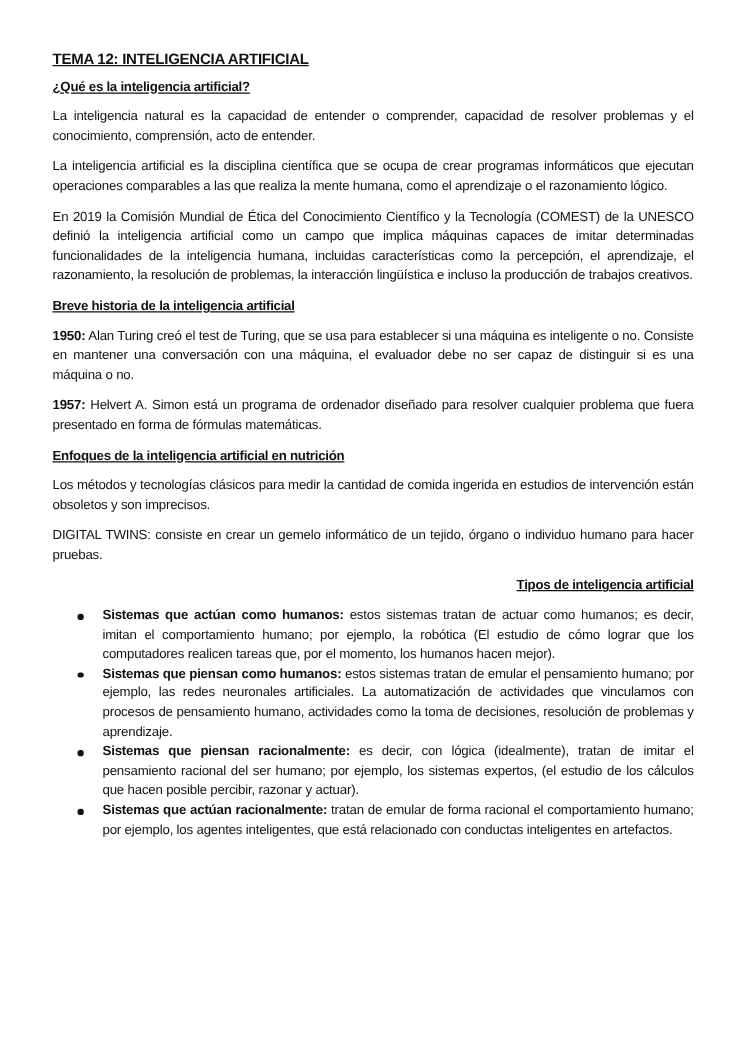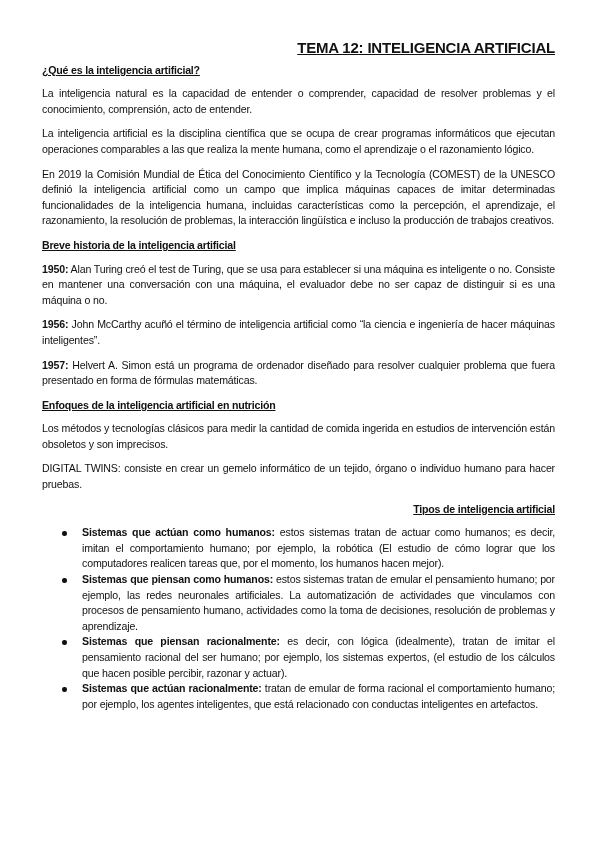--- a/index.html
+++ b/index.html
@@ -4,22 +4,22 @@
 <style>
   html, body { margin:0; padding:0; background:#ffffff; }
   body { width:600px; height:848px; overflow:hidden; position:relative; }
   .page {
     position:absolute; left:42px; top:40px; width:513px;
     font-family:"Liberation Sans", sans-serif;
     font-size:10.6px; line-height:15.6px; color:#111;
     letter-spacing:-0.15px;
   }
   .title {
-    text-align:right; font-weight:bold; text-decoration:underline;
-    font-size:15px; margin:0 0 7px 0; letter-spacing:-0.2px;
+    text-align:left; font-weight:bold; text-decoration:underline;
+    font-size:12px; margin:0 0 7px 0; letter-spacing:-0.2px;
   }
   .h2 {
     font-weight:bold; text-decoration:underline; margin:0 0 8px 0;
     letter-spacing:-0.2px;
   }
   .h2.indent { padding-left:3px;text-align:right; }
   .p { margin:0 0 9px 0; text-align:justify; }
   .p .yr { font-weight:bold; }
   ul.bullets { margin:0; padding:0 0 0 40px; list-style:none; }
   ul.bullets li { position:relative; text-align:justify; margin:0; }
@@ -35,21 +35,20 @@
 <div class="page">
   <div class="title">TEMA 12: INTELIGENCIA ARTIFICIAL</div>
 
   <div class="h2">¿Qué es la inteligencia artificial?</div>
   <div class="p">La inteligencia natural es la capacidad de entender o comprender, capacidad de resolver problemas y el conocimiento, comprensión, acto de entender.</div>
   <div class="p">La inteligencia artificial es la disciplina científica que se ocupa de crear programas informáticos que ejecutan operaciones comparables a las que realiza la mente humana, como el aprendizaje o el razonamiento lógico.</div>
   <div class="p">En 2019 la Comisión Mundial de Ética del Conocimiento Científico y la Tecnología (COMEST) de la UNESCO definió la inteligencia artificial como un campo que implica máquinas capaces de imitar determinadas funcionalidades de la inteligencia humana, incluidas características como la percepción, el aprendizaje, el razonamiento, la resolución de problemas, la interacción lingüística e incluso la producción de trabajos creativos.</div>
 
   <div class="h2">Breve historia de la inteligencia artificial</div>
   <div class="p"><span class="yr">1950:</span><span> Alan Turing creó el test de Turing, que se usa para establecer si una máquina es inteligente o no. Consiste en mantener una conversación con una máquina, el evaluador debe no ser capaz de distinguir si es una máquina o no.</span></div>
-  <div class="p"><span class="yr">1956:</span><span> John McCarthy acuñó el término de inteligencia artificial como “la ciencia e ingeniería de hacer máquinas inteligentes”.</span></div>
   <div class="p"><span class="yr">1957:</span><span> Helvert A. Simon está un programa de ordenador diseñado para resolver cualquier problema que fuera presentado en forma de fórmulas matemáticas.</span></div>
 
   <div class="h2">Enfoques de la inteligencia artificial en nutrición</div>
   <div class="p">Los métodos y tecnologías clásicos para medir la cantidad de comida ingerida en estudios de intervención están obsoletos y son imprecisos.</div>
   <div class="p">DIGITAL TWINS: consiste en crear un gemelo informático de un tejido, órgano o individuo humano para hacer pruebas.</div>
 
   <div class="h2 indent">Tipos de inteligencia artificial</div>
   <ul class="bullets">
     <li><b>Sistemas que actúan como humanos:</b><span> estos sistemas tratan de actuar como humanos; es decir, imitan el comportamiento humano; por ejemplo, la robótica (El estudio de cómo lograr que los computadores realicen tareas que, por el momento, los humanos hacen mejor).</span></li>
     <li><b>Sistemas que piensan como humanos:</b><span> estos sistemas tratan de emular el pensamiento humano; por ejemplo, las redes neuronales artificiales. La automatización de actividades que vinculamos con procesos de pensamiento humano, actividades como la toma de decisiones, resolución de problemas y aprendizaje.</span></li>

